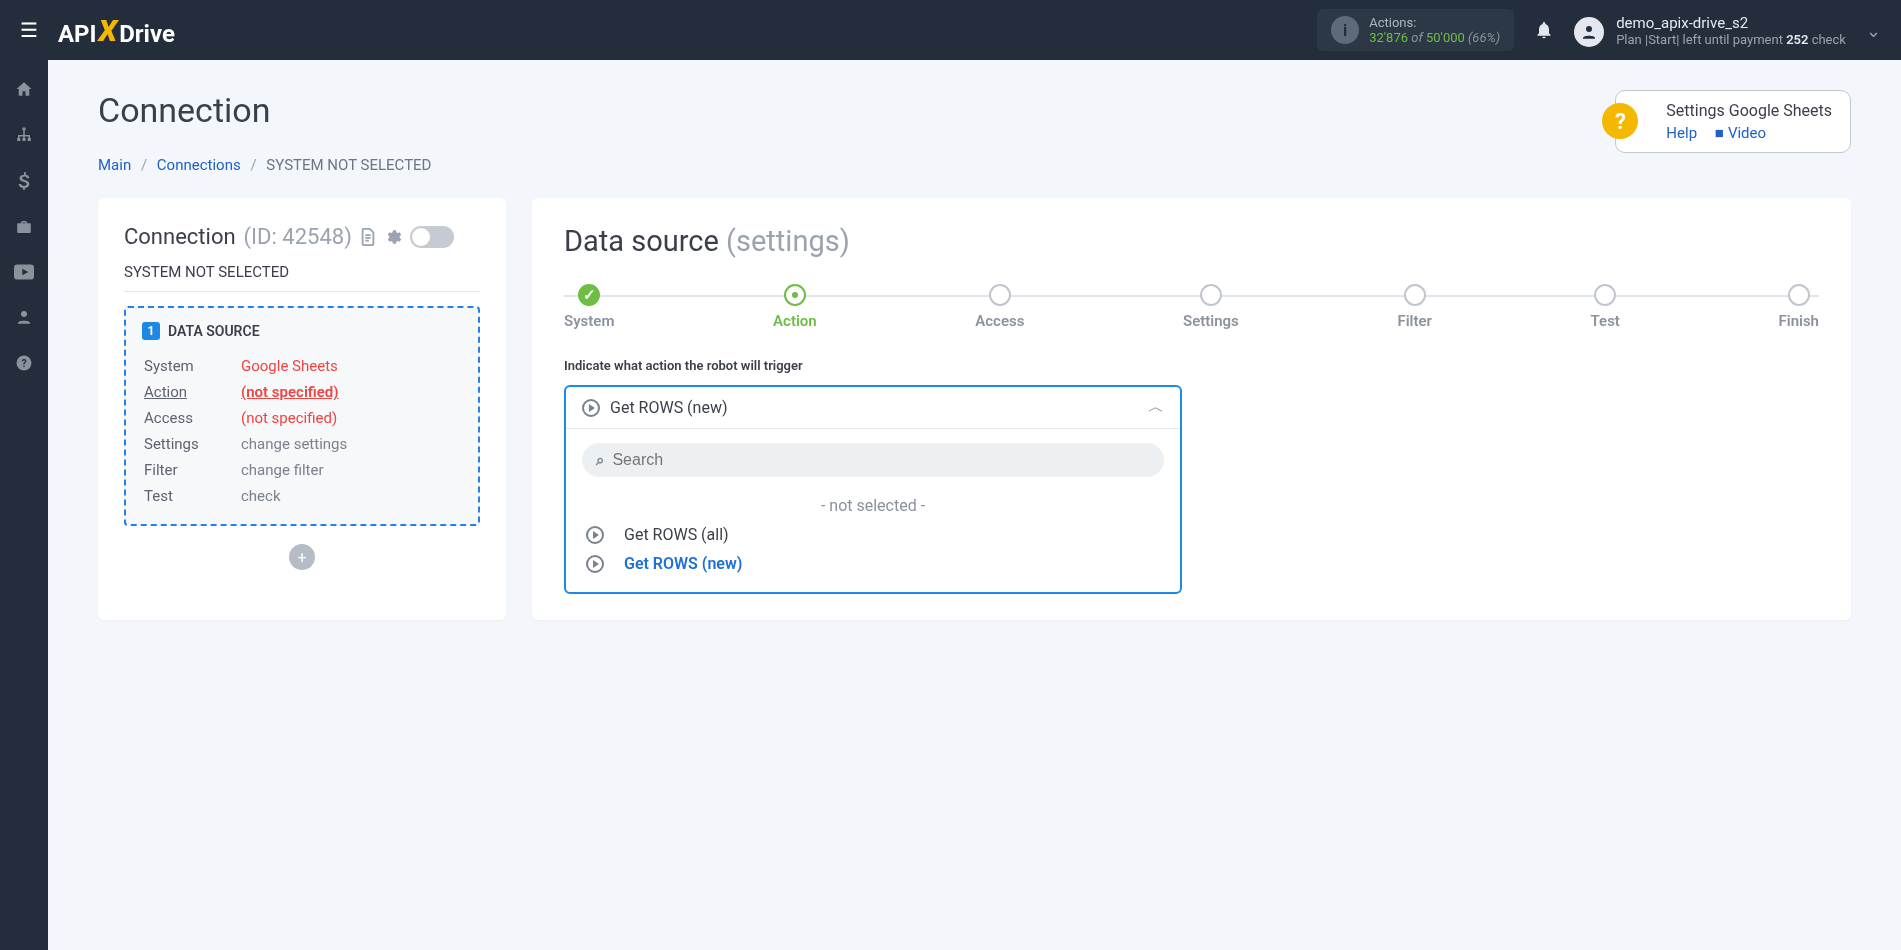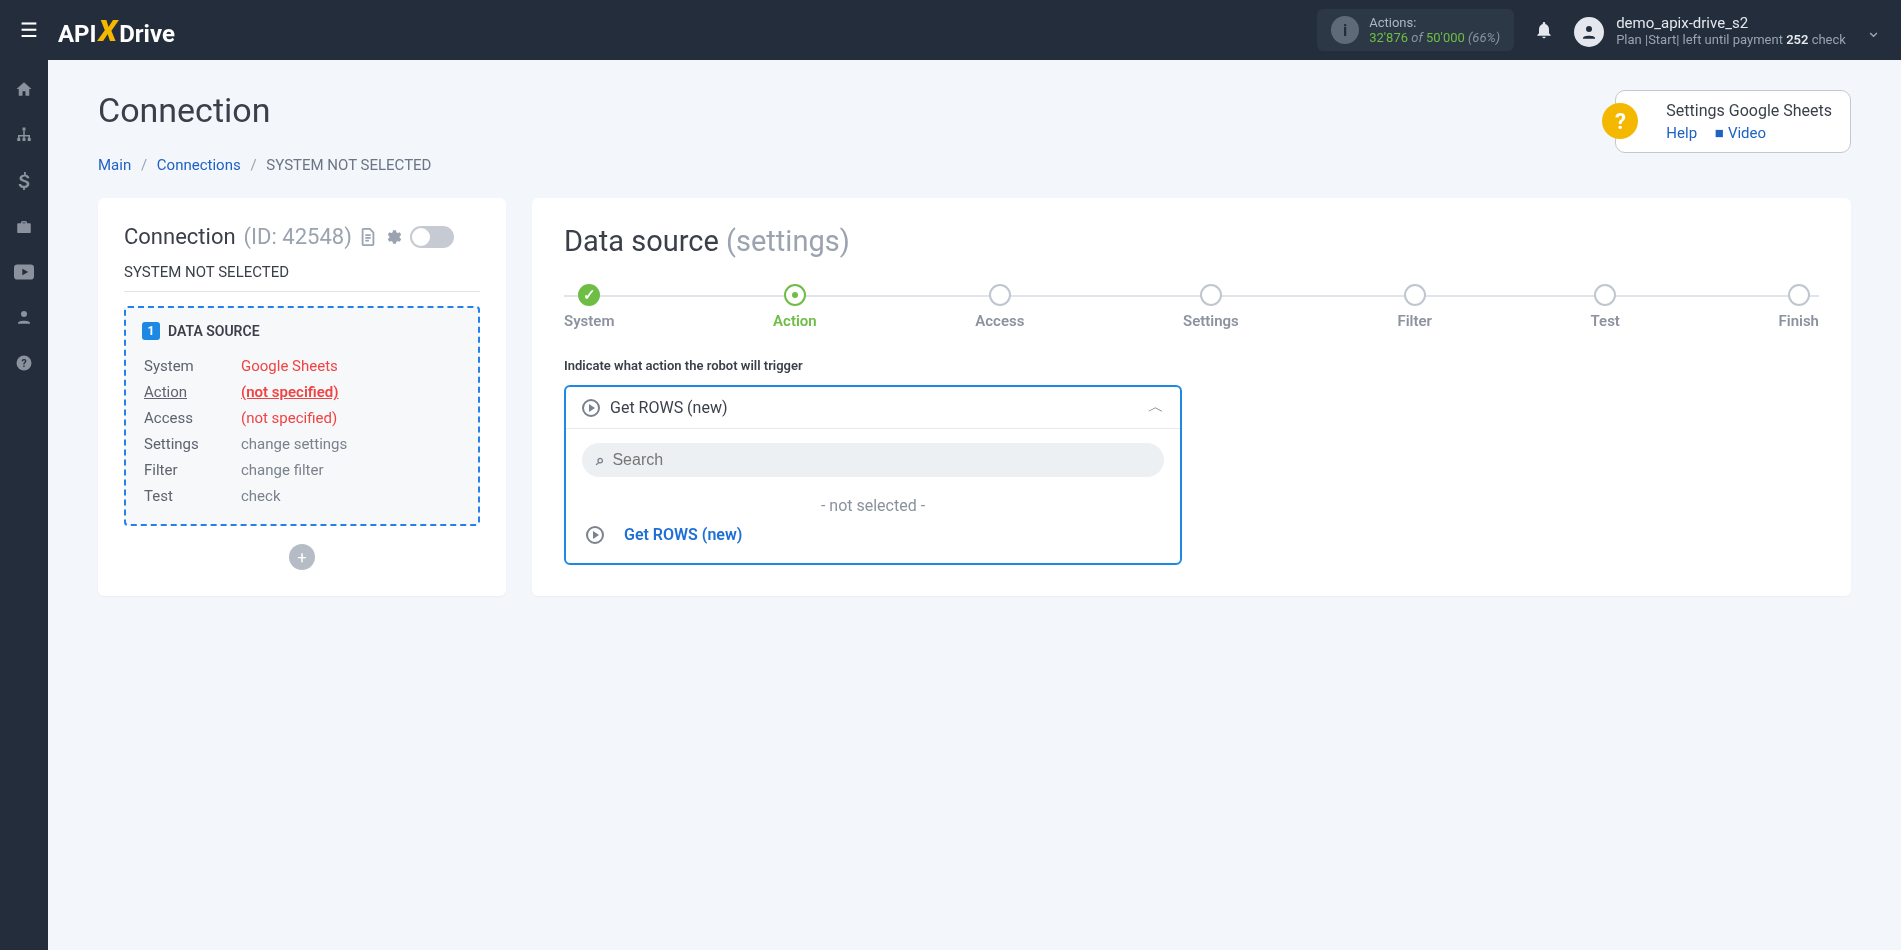--- a/index.html
+++ b/index.html
@@ -307,20 +307,24 @@
           </div>
           <div class="dropdown-body">
             <div class="search-box">
               <span class="sicon">⌕</span>
               <input type="text" placeholder="Search" style="">
             </div>
             <div class="options">
               <div class="option not-selected">
                   <span>- not selected -</span>
                 </div>
+              <div class="option">
+                  <span class="play-icon"></span>
+                  <span class="label">Get ROWS (all)</span>
+                </div>
               <div class="option selected">
                   <span class="play-icon"></span>
                   <span class="label">Get ROWS (new)</span>
                 </div>
             </div>
           </div>
         </div>
       </div>
     </div>
   </div>

